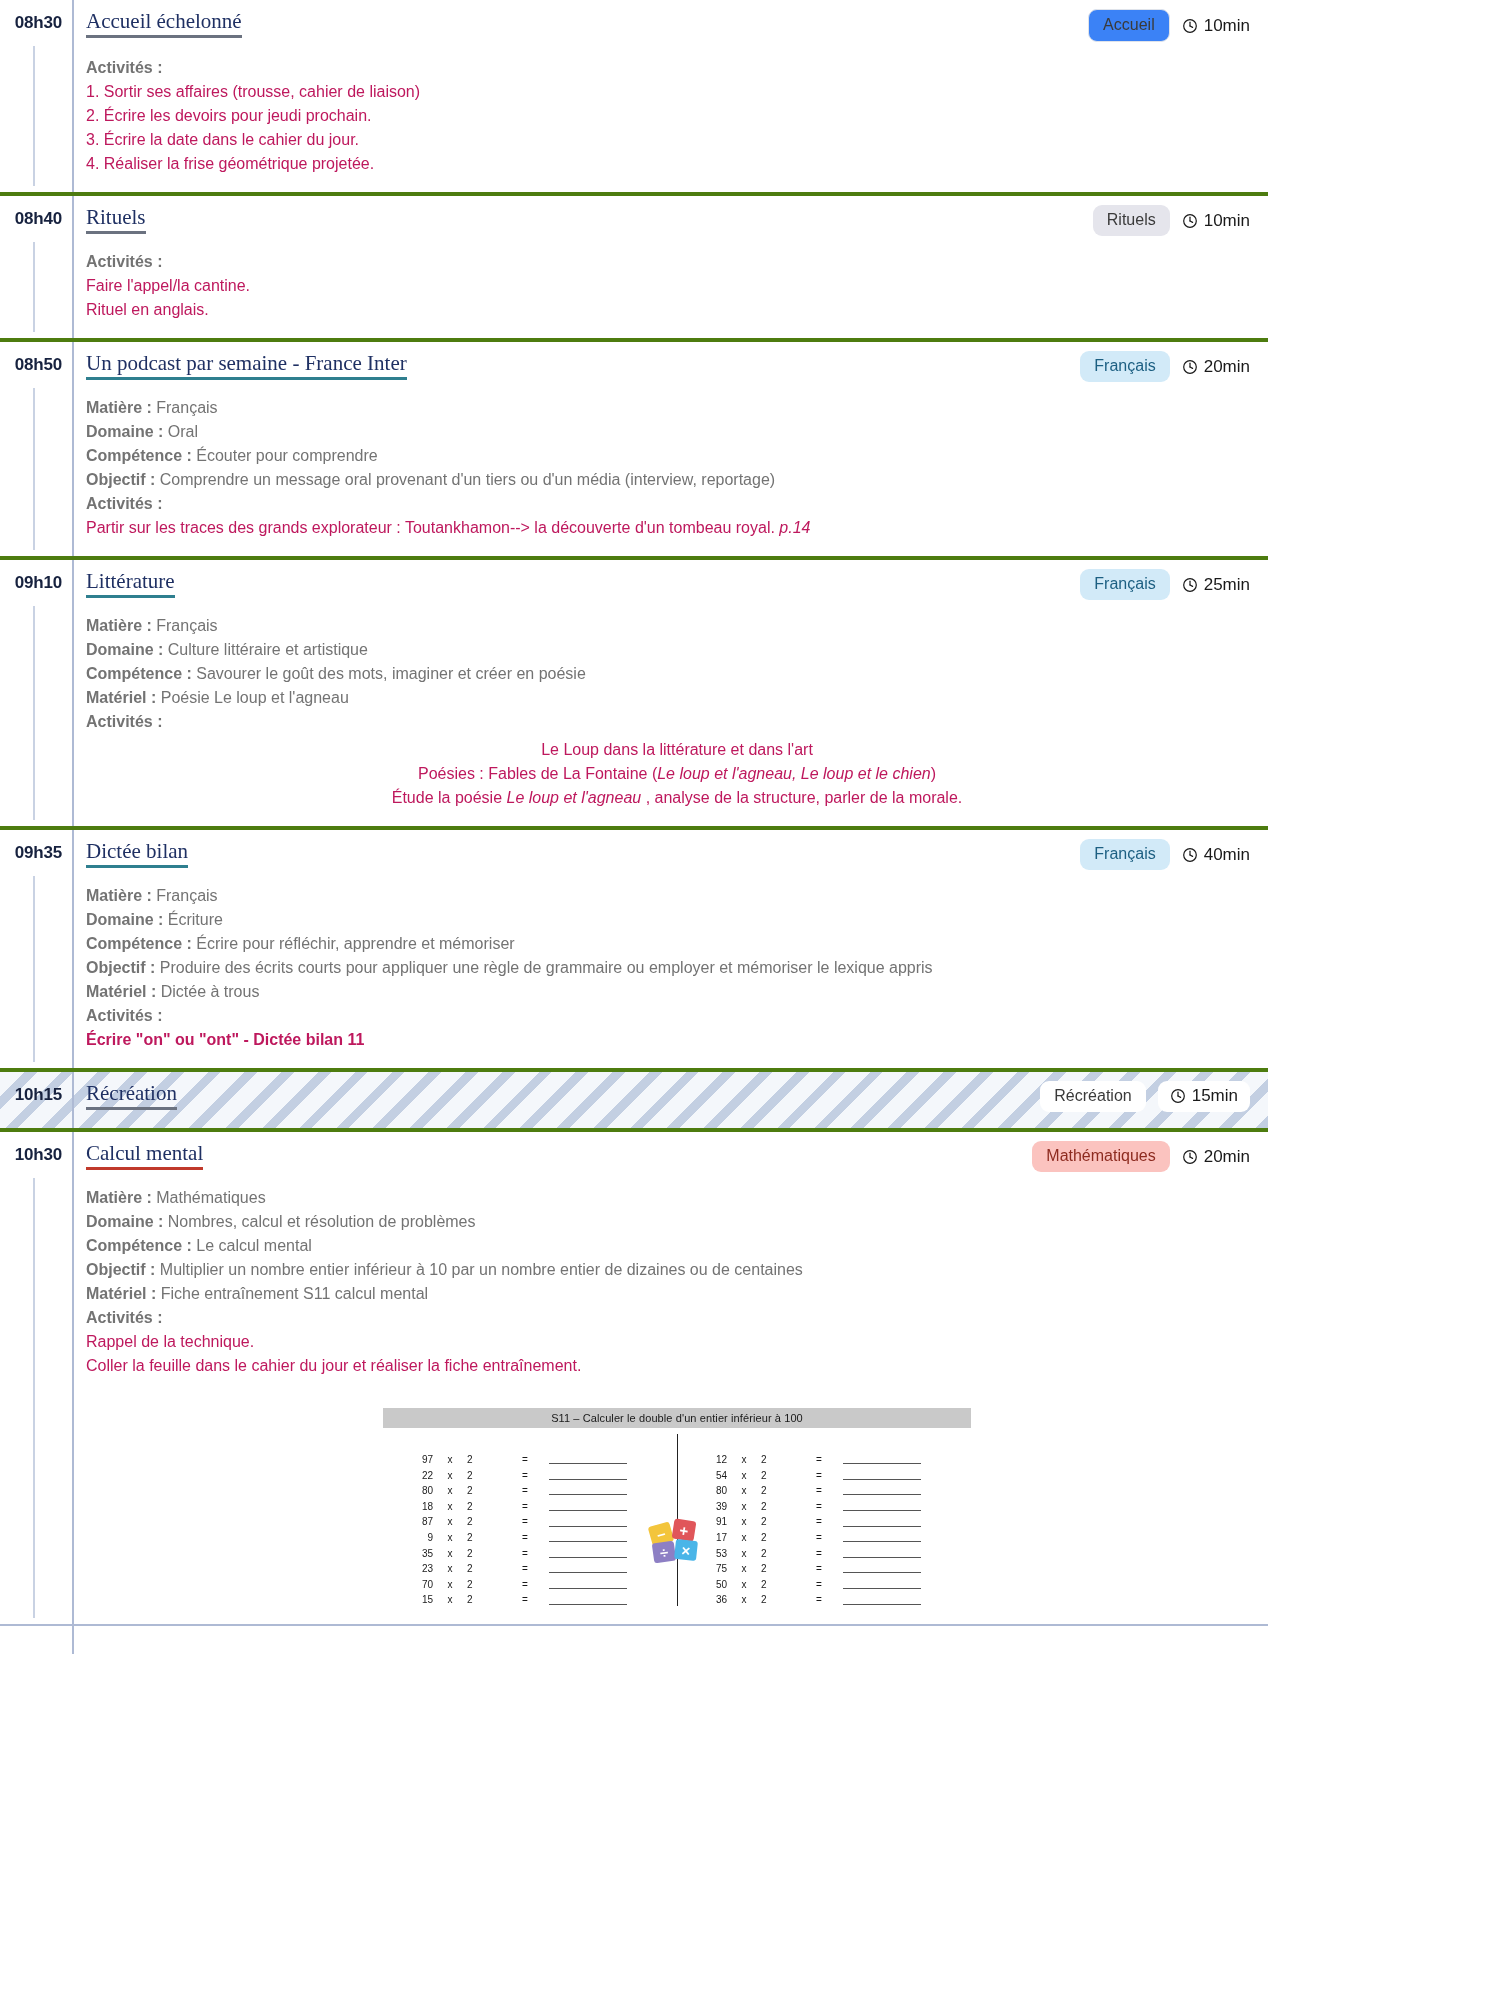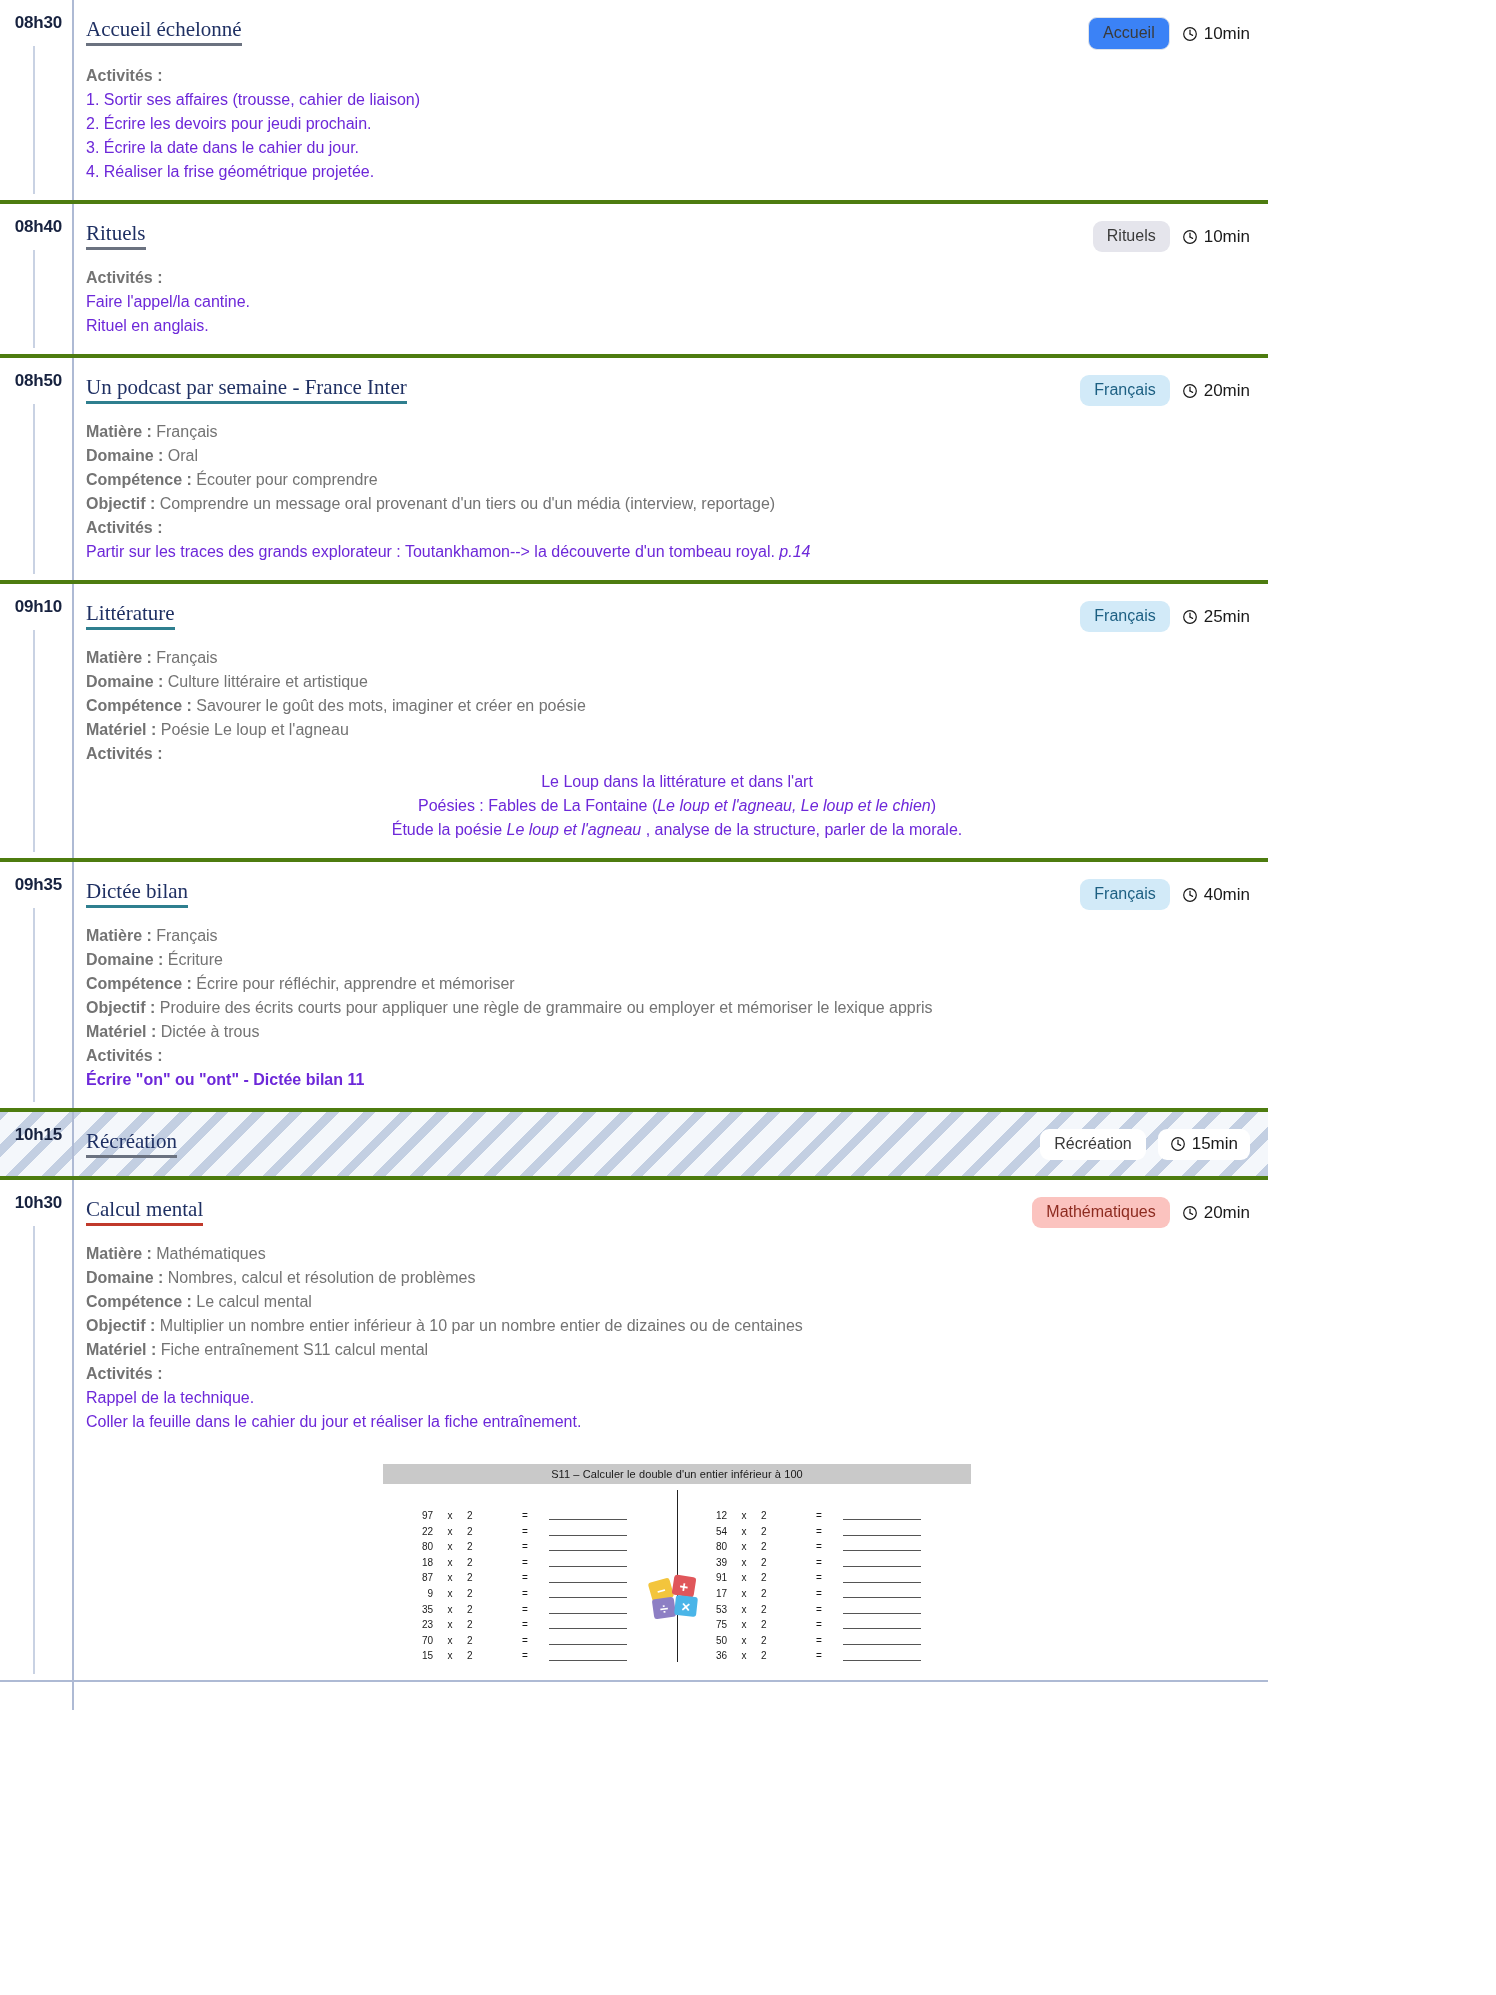--- a/index.html
+++ b/index.html
@@ -74,21 +74,20 @@
     position: relative;
     min-width: 0;
   }
 
   .head-line {
     display: flex;
     align-items: flex-start;
     justify-content: space-between;
     gap: 12px;
     min-height: 30px;
-    margin-top: 8px;
   }
 
   .title {
     font-family: "Liberation Serif", serif;
     font-size: 21px;
     line-height: 26px;
     color: #1f3063;
     padding-bottom: 1px;
     display: inline-block;
     border-bottom: 3px solid #6b7280;
@@ -162,21 +161,21 @@
     color: #737373;
     white-space: nowrap;
     overflow: hidden;
     text-overflow: ellipsis;
   }
   .field .k { font-weight: bold; }
   .field .v { font-weight: normal; }
   .plain {
     font-size: 16px;
     line-height: 24px;
-    color: #6d28d9;
+    color: #be185d;
   }
   .plain.bold { font-weight: bold; }
   .plain i, .plain em { font-style: italic; }
   .centered { text-align: center; }
   .centered.head { font-weight: normal; margin-top: 4px; }
 
   
   .worksheet {
     margin: 30px auto 0;
     width: 588px;

